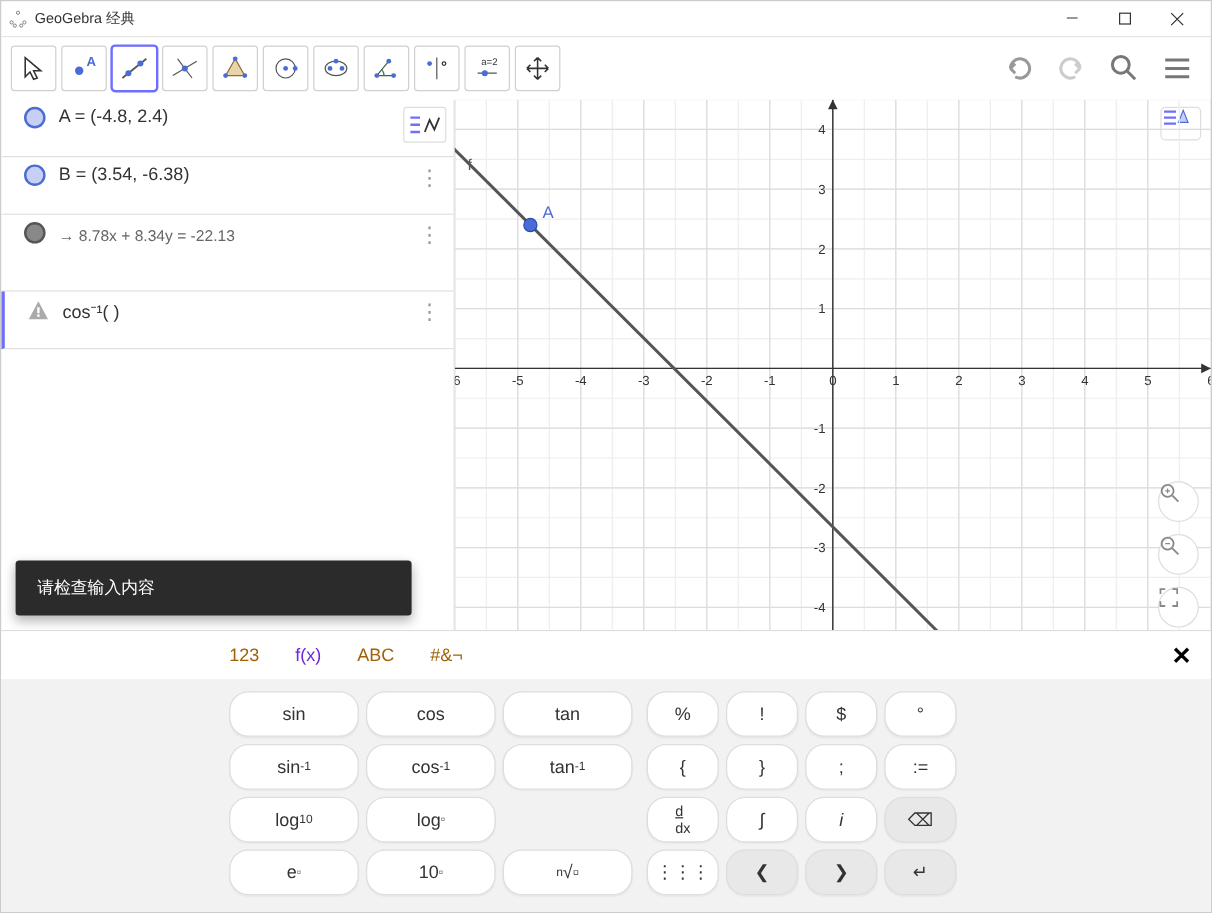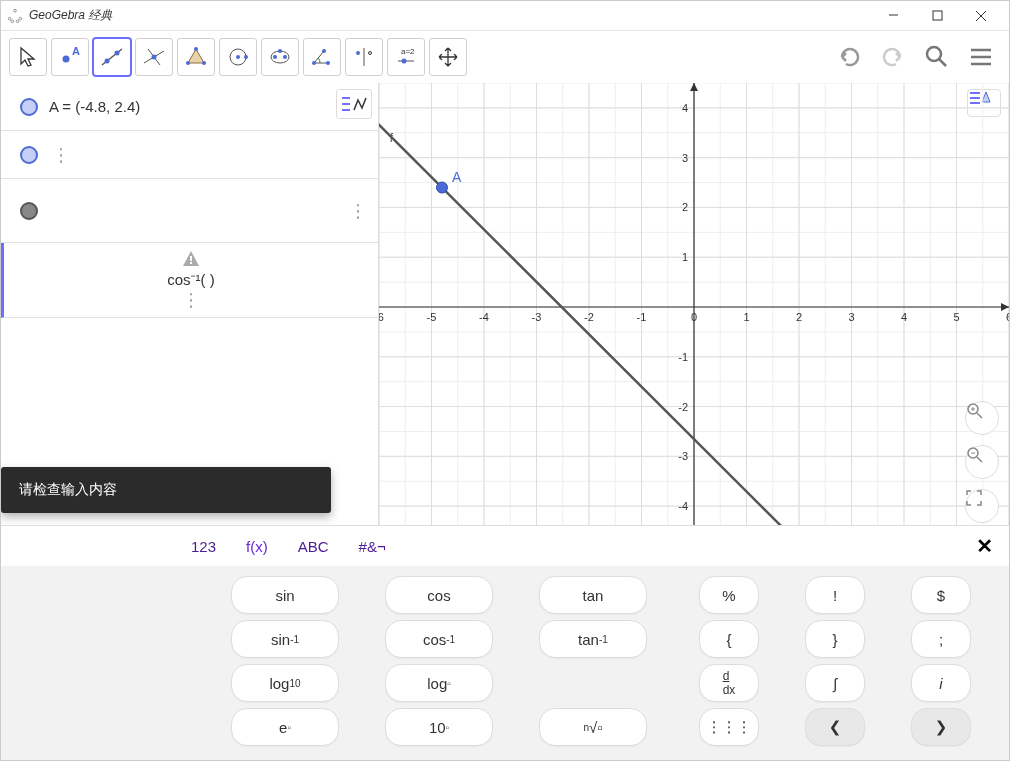--- a/index.html
+++ b/index.html
@@ -1,51 +1,51 @@
 <!DOCTYPE html>
 <html><head>
 <meta charset="utf-8">
 <style>
 * { box-sizing: border-box; margin: 0; padding: 0; font-family: -apple-system, "Segoe UI", Arial, sans-serif; }
 body { background: #fff; width: 1010px; height: 761px; overflow: hidden; display: flex; flex-direction: column; border: 1px solid #ccc; }
-.titlebar { height: 30px; display: flex; align-items: center; padding: 4px 6px; border-bottom: 1px solid #e5e5e5; font-style: italic; }
+.titlebar { height: 30px; display: flex; align-items: center; padding: 4px 6px; border-bottom: 1px solid #e5e5e5; }
 .titlebar .logo { width: 16px; height: 16px; margin-right: 6px; }
 .titlebar .title { font-size: 12px; color: #333; flex: 1; }
 .titlebar .winbtn { width: 44px; height: 28px; display: flex; align-items: center; justify-content: center; color: #333; }
 .toolbar { height: 52px; display: flex; align-items: center; padding: 6px 8px; gap: 4px; }
 .toolbtn { width: 38px; height: 38px; border: 1px solid #d0d0d0; border-radius: 3px; display: flex; align-items: center; justify-content: center; background: #fff; position: relative; }
 .toolbtn.active { border-color: #6e6eff; box-shadow: 0 0 0 1px #6e6eff; }
 .toolbtn svg { width: 28px; height: 28px; }
 .spacer { flex: 1; }
 .rightbtn { width: 40px; height: 40px; display: flex; align-items: center; justify-content: center; color: #888; }
 .rightbtn svg { width: 30px; height: 30px; }
 .main { flex: 1; display: flex; overflow: hidden; position: relative; }
 .algebra { width: 378px; border-right: 1px solid #ddd; display: flex; flex-direction: column; position: relative; }
-.algrow { display: flex; align-items: center; min-height: 48px; border-bottom: 1px solid #e0e0e0; padding: 6px 8px; position: relative; }
+.algrow { display: flex; min-height: 48px; border-bottom: 1px solid #e0e0e0; padding: 6px 8px; position: relative; }
 .algrow .bullet { width: 40px; display: flex; justify-content: center; }
 .algrow .circ { width: 18px; height: 18px; border-radius: 50%; }
 .algrow .content { flex: 1; font-size: 15px; color: #333; font-family: "Segoe UI", Arial; }
 .algrow .sub { font-size: 13px; color: #666; margin-top: 4px; }
 .algrow .menu { width: 24px; color: #999; font-size: 18px; text-align: center; }
-.inputrow { border-left: 3px solid #6e6eff; flex-direction: column; }
+.inputrow { border-left: 3px solid #6e6eff; }
 .panelbtn { position: absolute; right: 6px; top: 6px; width: 36px; height: 30px; border: 1px solid #ddd; border-radius: 3px; display: flex; align-items: center; justify-content: center; background: #fff; z-index: 5;}
-.toast { position: absolute; left: 0; bottom: 12px; background: #2b2b2b; color: #fff; padding: 14px 18px; border-radius: 3px; font-size: 14px; width: 330px; box-shadow: 0 4px 10px rgba(0,0,0,0.3); z-index: 10; }
+.toast { position: absolute; left: 12px; bottom: 12px; background: #2b2b2b; color: #fff; padding: 14px 18px; border-radius: 3px; font-size: 14px; width: 330px; box-shadow: 0 4px 10px rgba(0,0,0,0.3); z-index: 10; }
 .graph { flex: 1; position: relative; background: #fff; }
 .graph svg { position: absolute; inset: 0; }
 .graphctl { position: absolute; right: 10px; width: 34px; height: 34px; border: 1px solid #ddd; border-radius: 50%; background: #fff; display: flex; align-items: center; justify-content: center; color: #666; }
 .styletoggle { position: absolute; right: 8px; top: 6px; width: 34px; height: 28px; border: 1px solid #ddd; border-radius: 4px; background:#fff; display:flex; align-items:center; justify-content:center;}
 .keyboard { border-top: 1px solid #ddd; background: #f2f2f2; }
 .kbtabs { height: 40px; background:#fff; display: flex; align-items: center; gap: 30px; padding-left: 190px; font-size: 15px;}
-.kbtabs .tab { color: #4c1d95; cursor: pointer; }
+.kbtabs .tab { color: #a16207; cursor: pointer; }
 .kbtabs .tab.active { color: #6d28d9; }
 .kbtabs .close { margin-left: auto; margin-right: 16px; font-size: 20px; font-weight: bold; cursor: pointer; }
 .keygrid { display: flex; gap: 12px; padding: 10px 12px 14px 190px; }
 .keycol { display: flex; flex-direction: column; gap: 6px; }
 .keyrow { display: flex; gap: 6px; }
-.key { width: 108px; height: 38px; background: #fff; border: 1px solid #ddd; border-radius: 16px; display: flex; align-items: center; justify-content: center; font-size: 15px; color: #333; box-shadow: 0 1px 1px rgba(0,0,0,0.04); margin-left: 40px;}
+.key { width: 108px; height: 38px; background: #fff; border: 1px solid #ddd; border-radius: 16px; display: flex; align-items: center; justify-content: center; font-size: 15px; color: #333; box-shadow: 0 1px 1px rgba(0,0,0,0.04);}
 .key.small { width: 60px; }
 .key.gray { background: #e8e8e8; }
 .sup { font-size: 10px; vertical-align: super; }
 .sub2 { font-size: 10px; vertical-align: sub; }
 </style>
 </head>
 <body>
 
 <div class="titlebar">
   <svg class="logo" viewBox="0 0 24 24">
@@ -191,27 +191,29 @@
     <div class="algrow">
       <div class="bullet">
           <div class="circ" style="background:#c7d0f4;border:2px solid #4a6cd4"></div>
         </div>
       <div class="content">A = (-4.8, 2.4)</div>
     </div>
     <div class="algrow">
       <div class="bullet">
           <div class="circ" style="background:#c7d0f4;border:2px solid #4a6cd4"></div>
         </div>
+      <div class="content">B = (3.54, -6.38)</div>
       <div class="menu">⋮</div>
     </div>
     <div class="algrow" style="min-height:64px">
       <div class="bullet">
           <div class="circ" style="background:#888;border:2px solid #555"></div>
         </div>
       <div class="content">
+        <div class="sub">→  8.78x + 8.34y = -22.13</div>
       </div>
       <div class="menu">⋮</div>
     </div>
     <div class="algrow inputrow">
       <div class="bullet">
           <svg width="20" height="20">
             <path d="M10 2 L18 17 L2 17 Z" fill="#aaa"></path>
             <rect x="9" y="7" width="2" height="5" fill="#fff"></rect>
             <rect x="9" y="13" width="2" height="2" fill="#fff"></rect>
           </svg>

